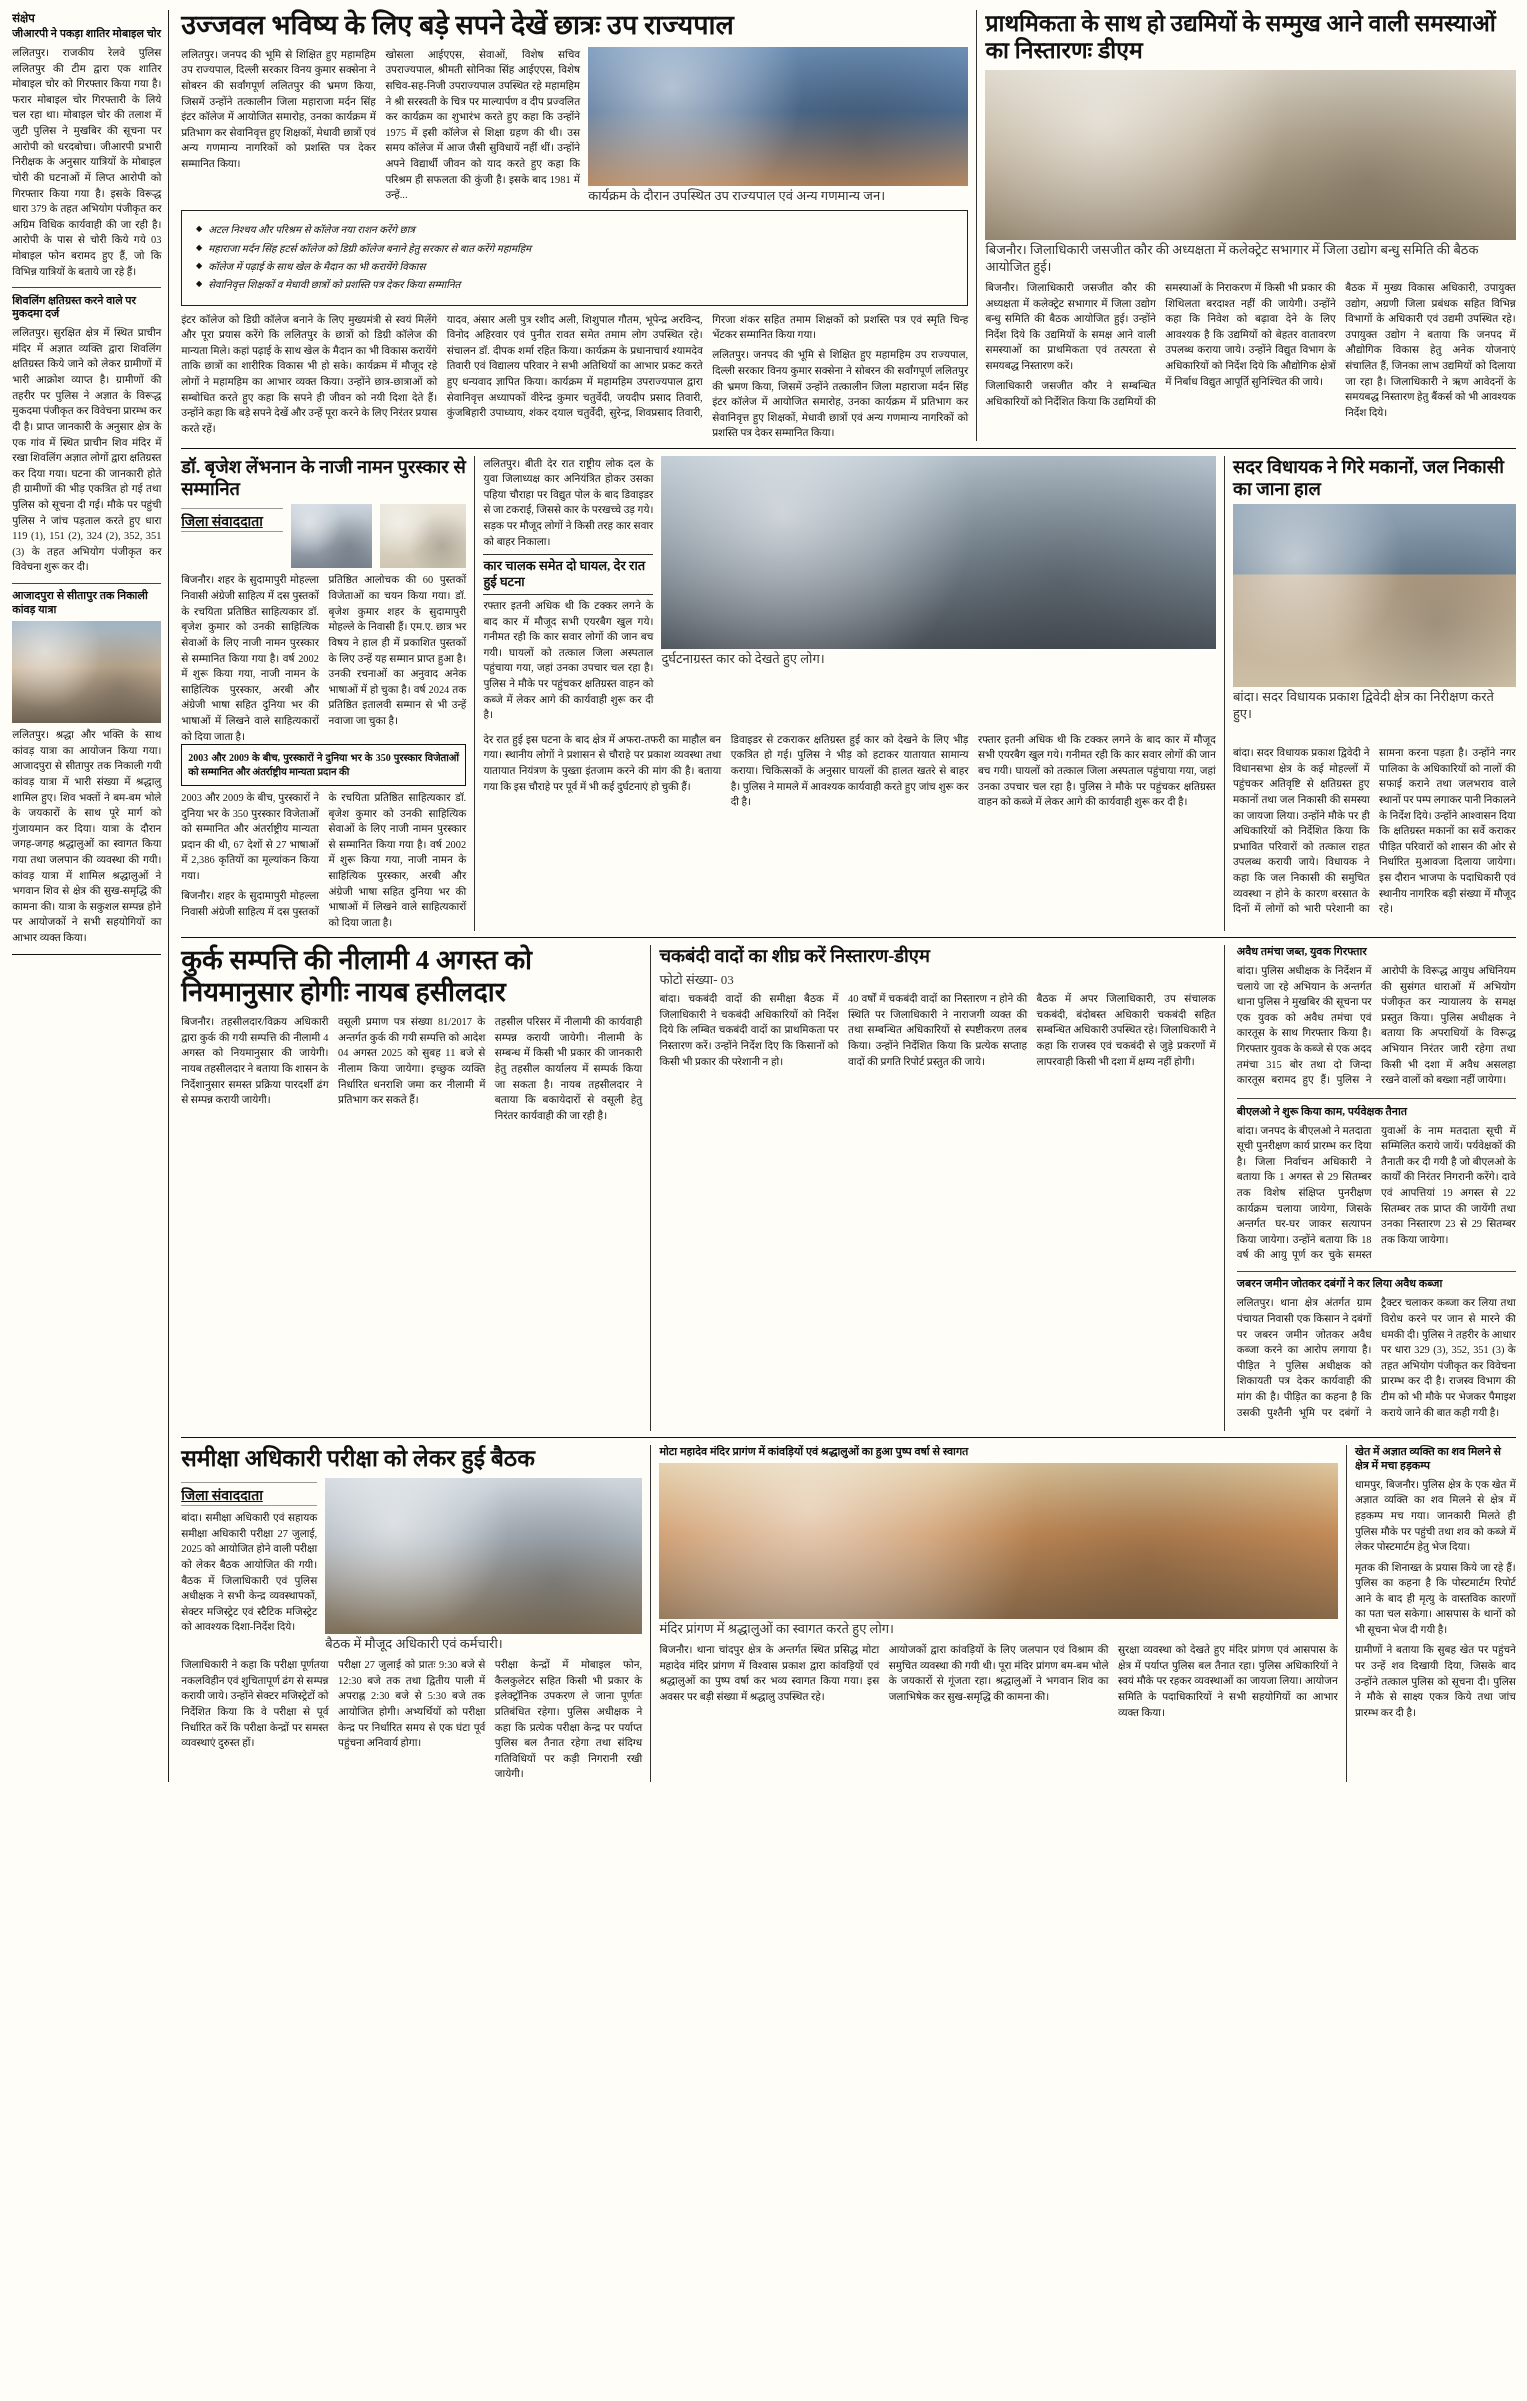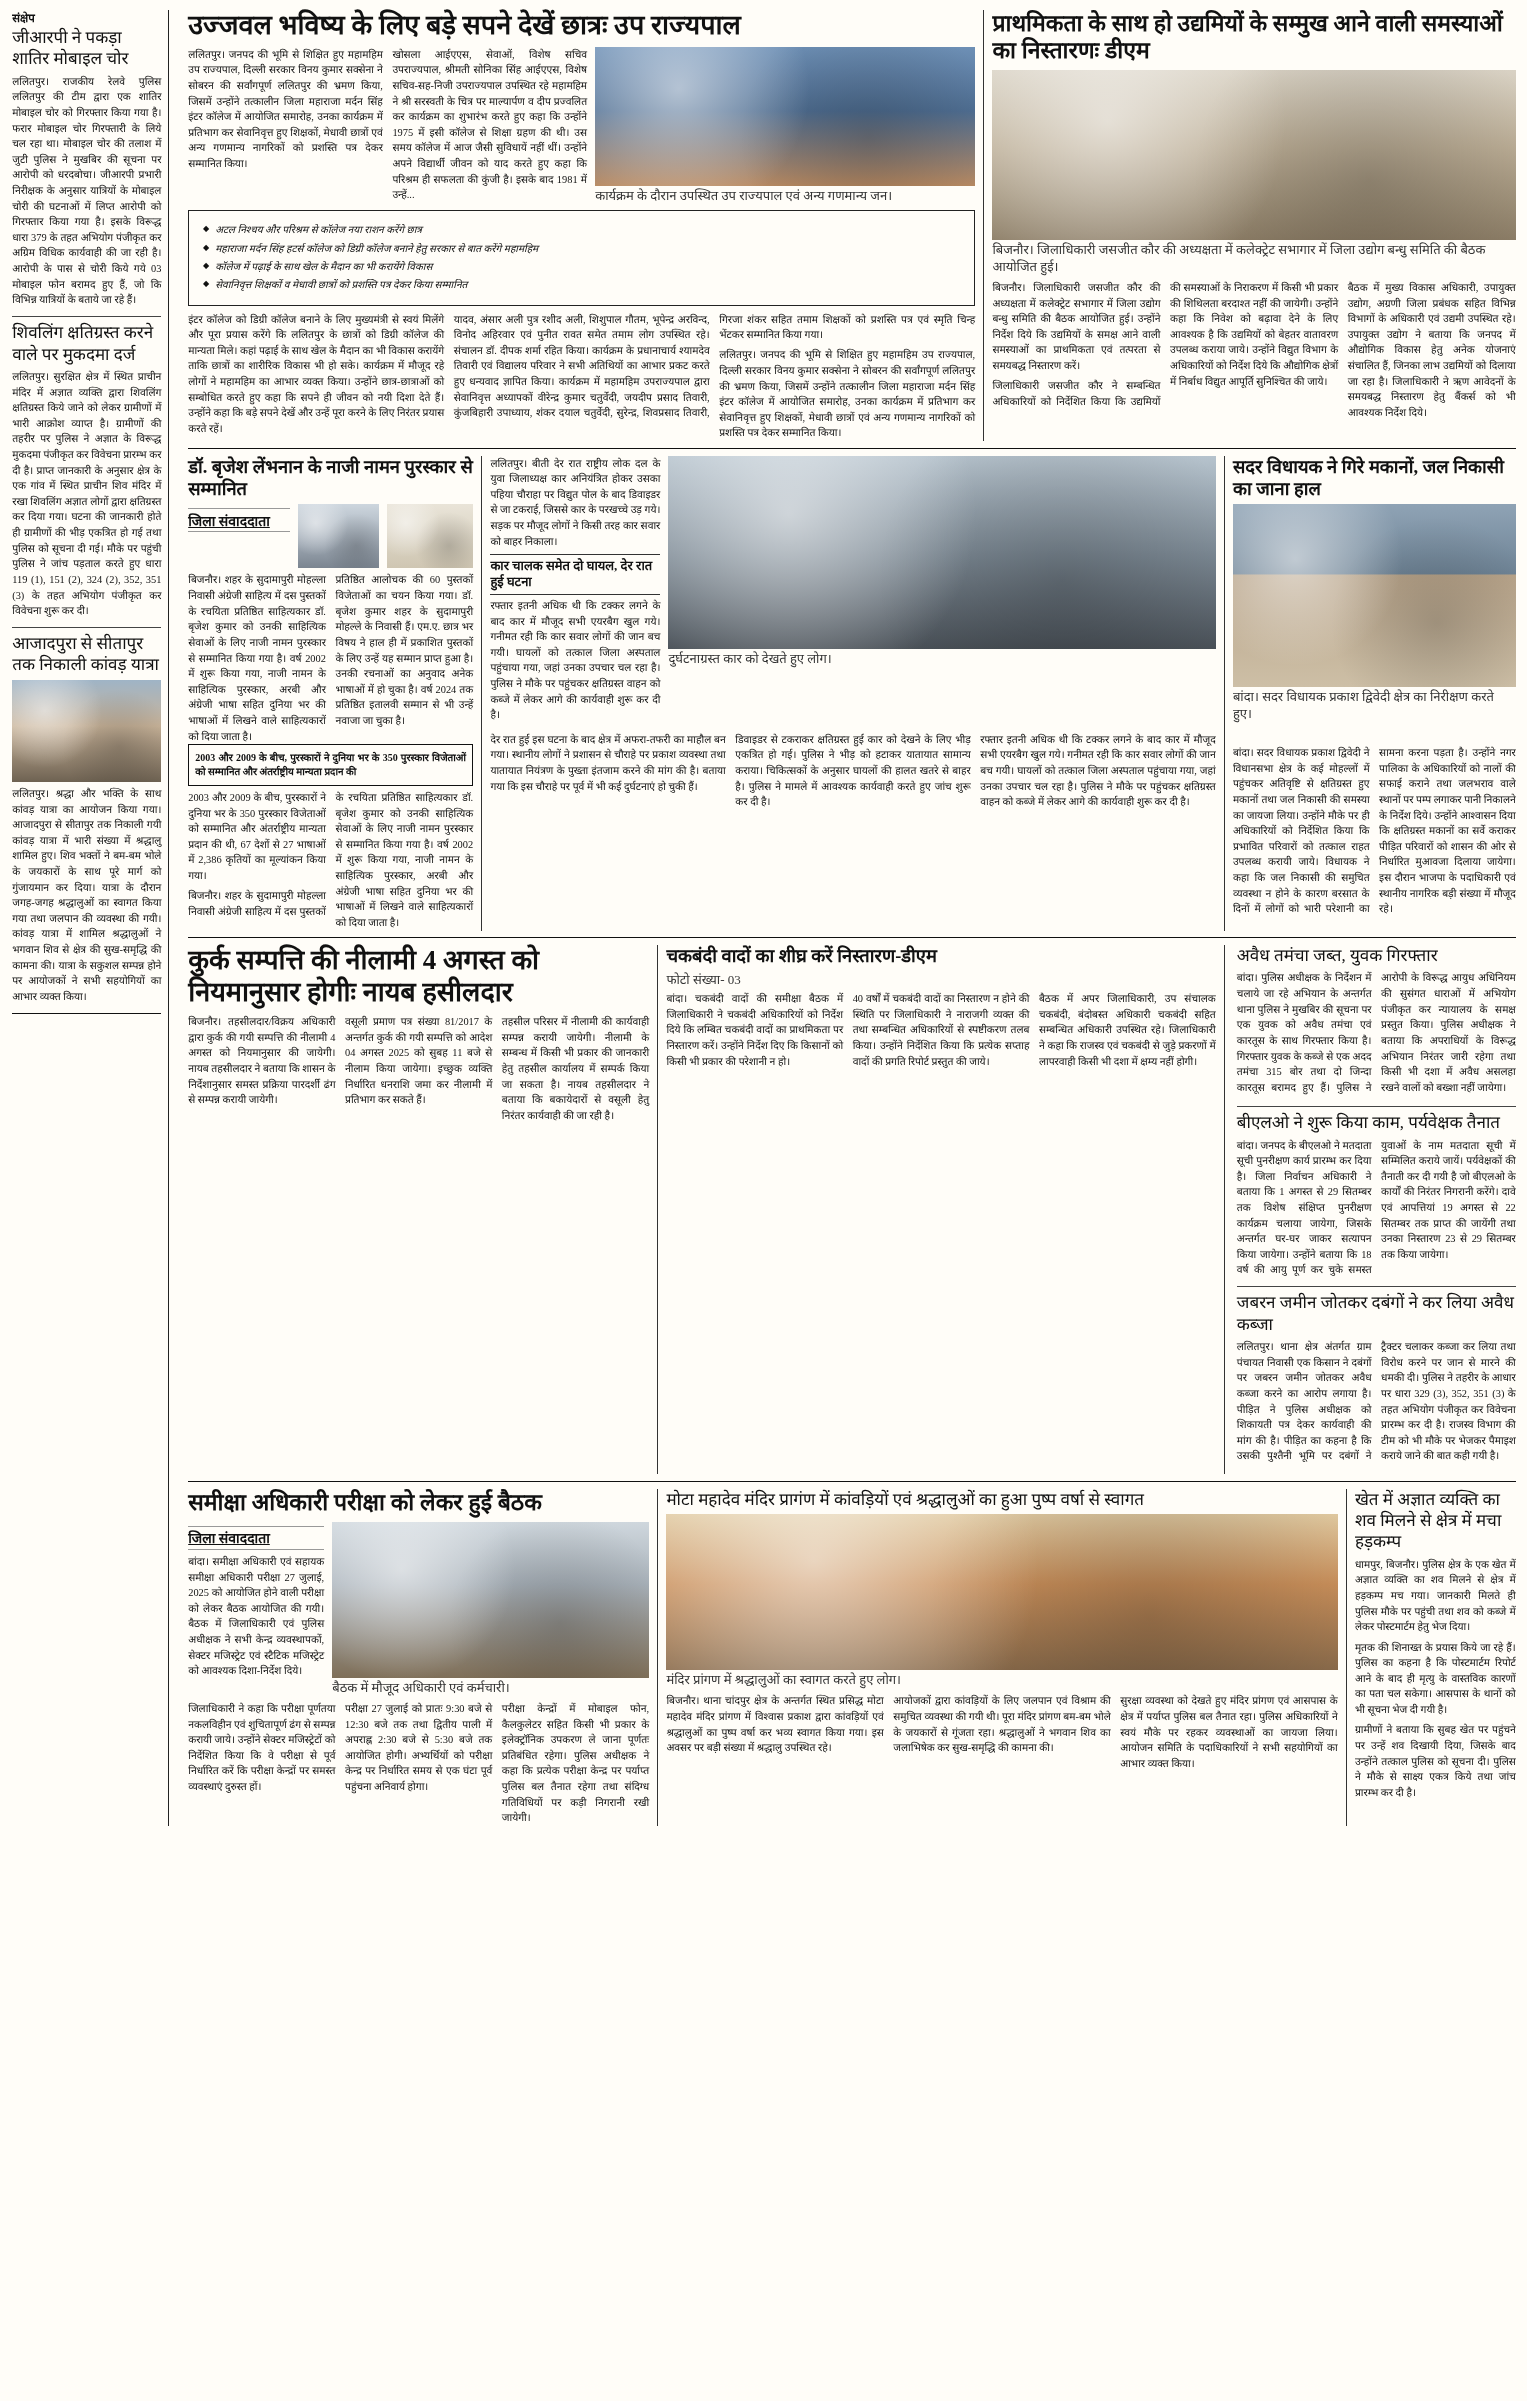--- a/index.html
+++ b/index.html
@@ -25,31 +25,31 @@
     font-size: 27px; font-weight: bold; letter-spacing: 0.7px;
   }
   .mast-right { display:flex; align-items:center; gap:0; }
   .mast-right .brand { font-size: 23px; font-weight: bold; letter-spacing: 0.3px; }
   .mast-right .pagebox {
     background: #111; color:#fff; font-size: 23px; font-weight: bold;
     padding: 0 6.8px; margin-left: 5.4px; line-height:1.15;
   }
 
   
-  .grid { display: grid; grid-template-columns: 157px 1fr; gap: 19px; }
+  .grid { display: grid; grid-template-columns: 157px 1fr; gap: 12px; }
   .col-left { border-right: 0.7px solid #222; padding-right: 6.8px; }
   .main { display: block; }
   .byline { font-size: 14px; font-weight: bold; border-top:0.7px solid #999; border-bottom:0.7px solid #999; padding:1.4px 0; margin: 4.1px 0 4.1px 0; text-decoration: underline;}
   p.body { font-size: 10.4px; line-height: 1.5; text-align: justify; margin: 0 0 4.7px 0; }
 
   
   .h-xl { font-size: 27px; font-weight: bold; line-height:1.18; margin:0 0 5.4px 0; }
   .h-lg { font-size: 23px; font-weight: bold; line-height:1.2; margin:0 0 5.4px 0; }
   .h-md { font-size: 18.3px; font-weight: bold; line-height:1.22; margin:0 0 4.1px 0; }
-  .h-sm { font-size: 17px; font-weight: normal; line-height:1.25; margin:0 0 4.1px 0; }
+  .h-sm { font-size: 11px; font-weight: bold; line-height:1.25; margin:0 0 4.1px 0; }
   .h-xs { font-size: 13px; font-weight: bold; line-height:1.28; margin:0 0 3.4px 0; }
 
   .rule { border-top: 1.4px solid #111; margin: 6.8px 0; }
   .rule-thin { border-top: 0.7px solid #444; margin: 5.4px 0; }
 
   
   .ph { background: linear-gradient(160deg,#cfd6dd,#aab4bf); position: relative; overflow:hidden; }
   .ph::after{
     content:""; position:absolute; inset:0;
     background:

